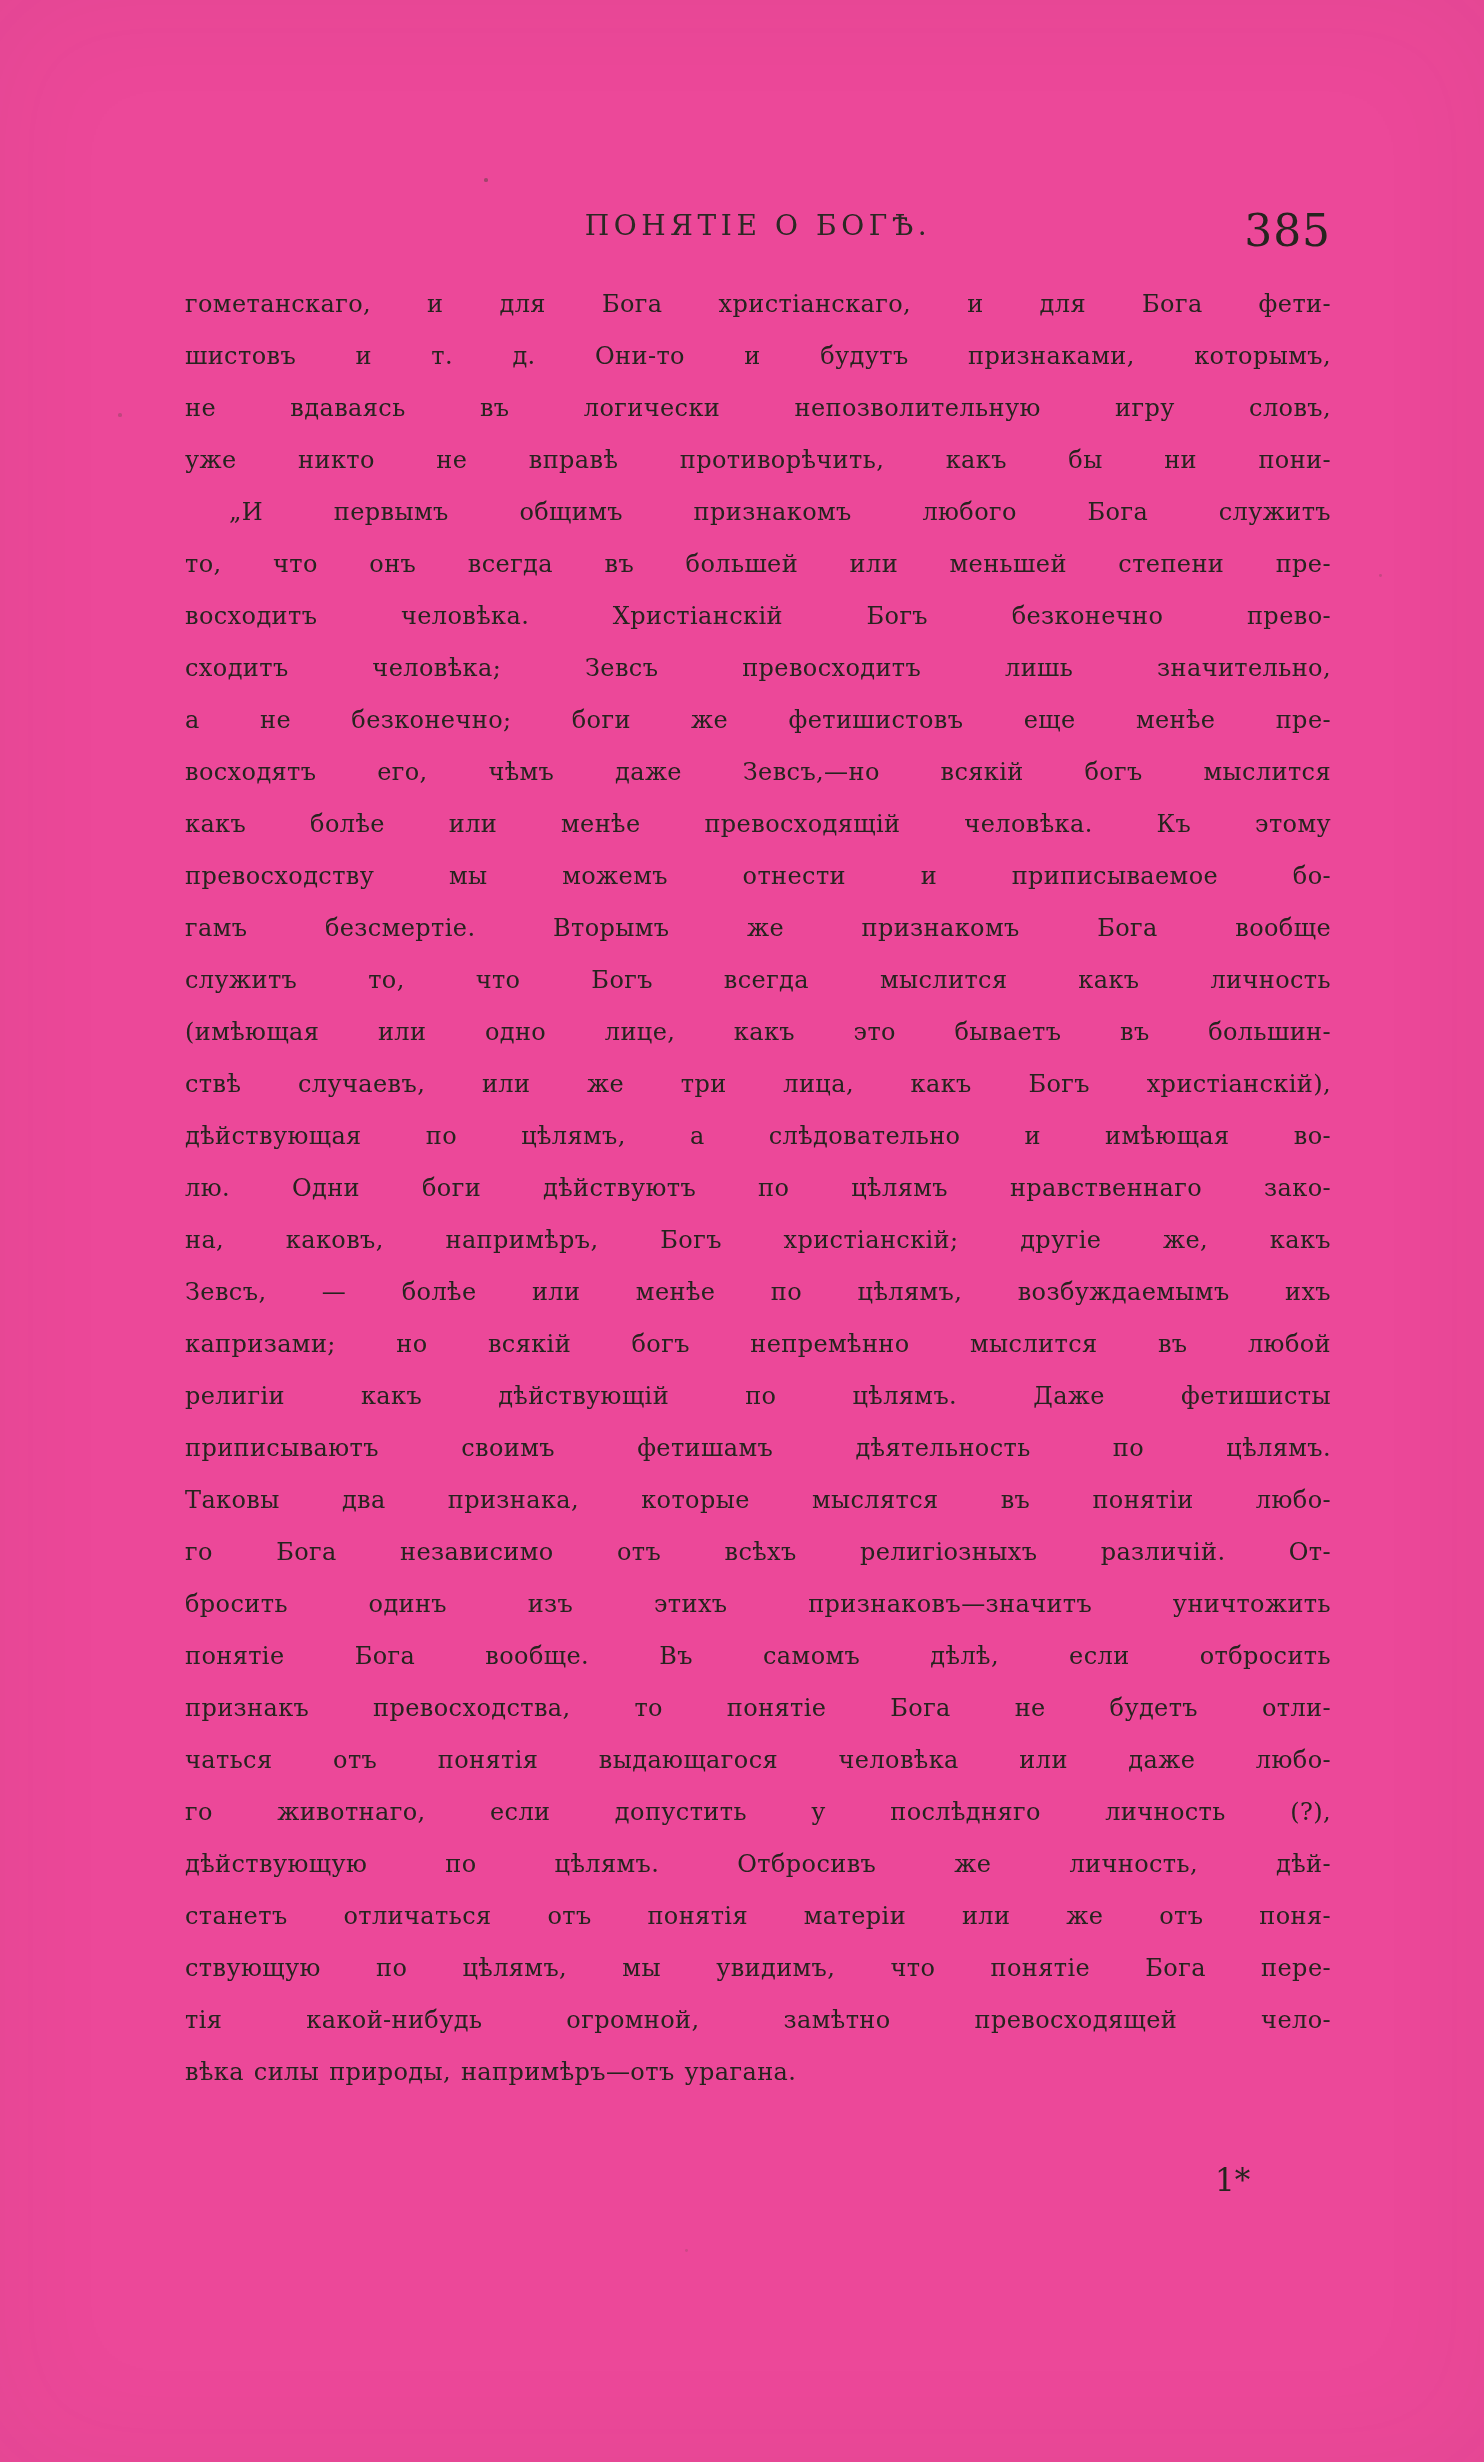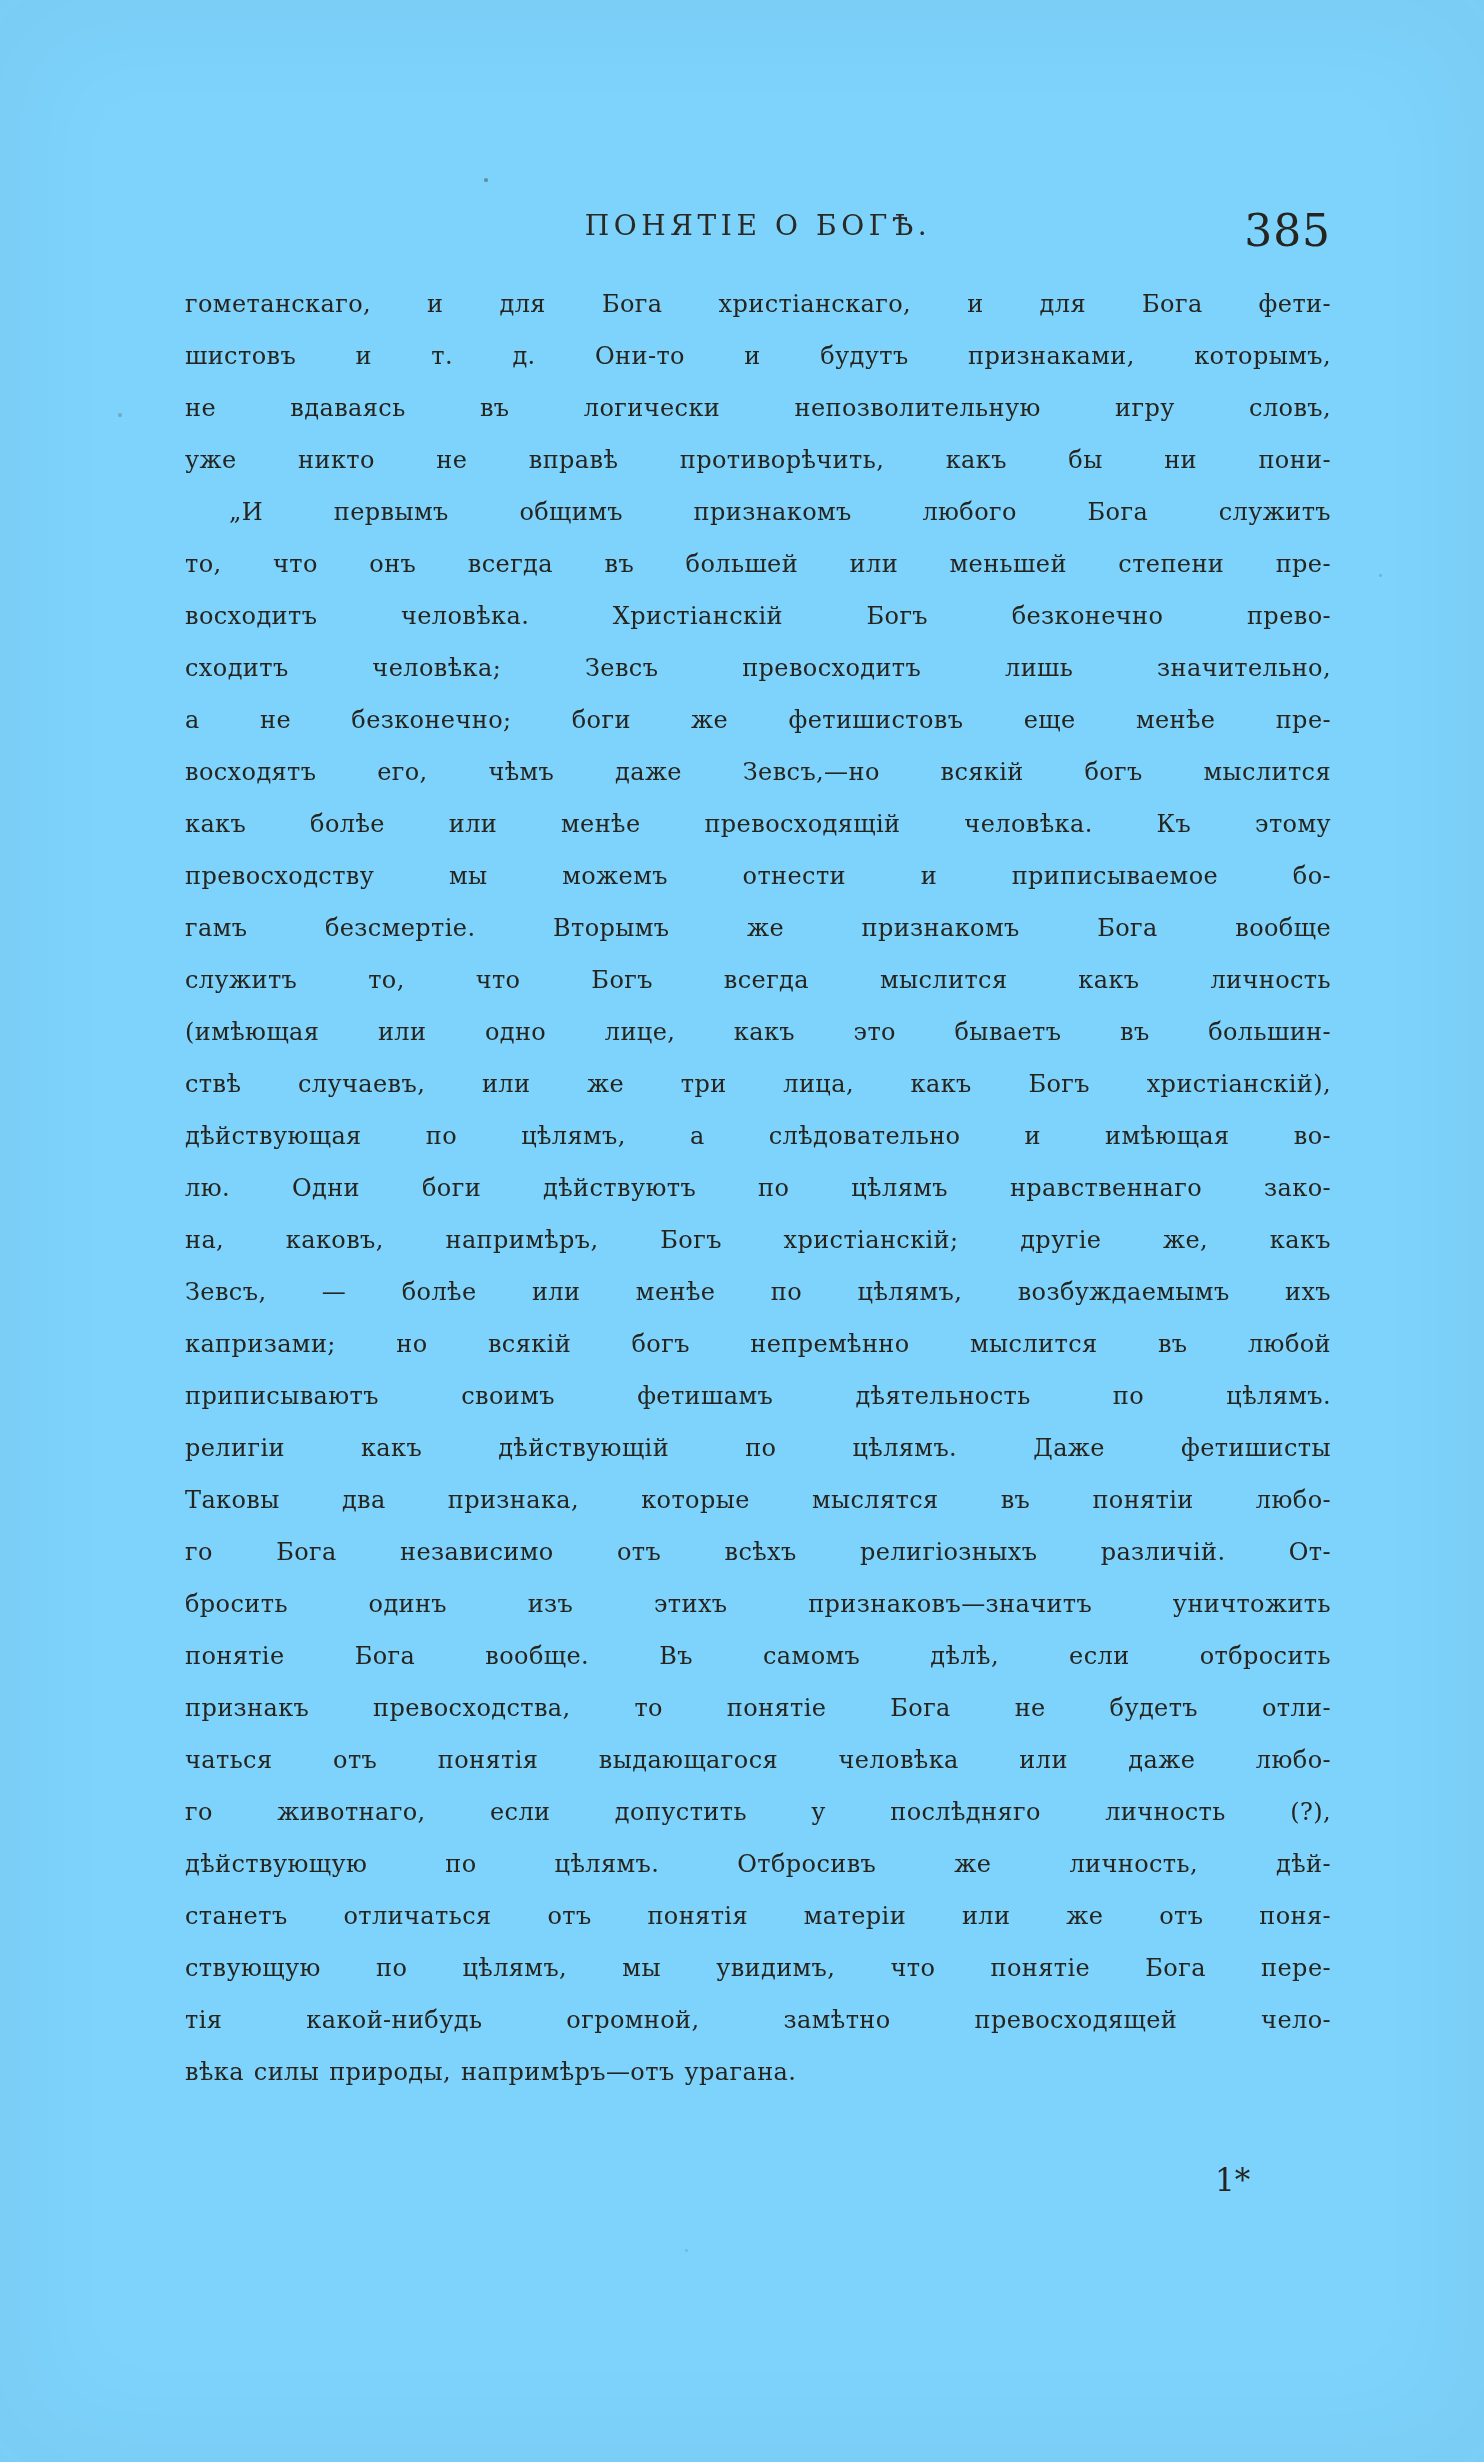--- a/index.html
+++ b/index.html
@@ -5,21 +5,21 @@
   html, body {
     margin: 0;
     padding: 0;
     background: #e8e6e1;
   }
   .page {
     position: relative;
     width: 1485px;
     height: 2462px;
     margin: 0 auto;
-    background: #7dd3fc;
+    background: #ec4899;
     box-shadow: inset 0 0 130px rgba(60,55,40,0.05);
     font-family: "DejaVu Serif", "Liberation Serif", serif;
     color: #26241f;
     overflow: hidden;
   }
   .header {
     position: absolute;
     top: 209px;
     left: 185px;
     width: 1146px;
@@ -102,22 +102,22 @@
       <div class="line">превосходству мы можемъ отнести и приписываемое бо-</div>
       <div class="line">гамъ безсмертіе. Вторымъ же признакомъ Бога вообще</div>
       <div class="line">служитъ то, что Богъ всегда мыслится какъ личность</div>
       <div class="line">(имѣющая или одно лице, какъ это бываетъ въ большин-</div>
       <div class="line">ствѣ случаевъ, или же три лица, какъ Богъ христіанскій),</div>
       <div class="line">дѣйствующая по цѣлямъ, а слѣдовательно и имѣющая во-</div>
       <div class="line">лю. Одни боги дѣйствуютъ по цѣлямъ нравственнаго зако-</div>
       <div class="line">на, каковъ, напримѣръ, Богъ христіанскій; другіе же, какъ</div>
       <div class="line">Зевсъ, — болѣе или менѣе по цѣлямъ, возбуждаемымъ ихъ</div>
       <div class="line">капризами; но всякій богъ непремѣнно мыслится въ любой</div>
+      <div class="line">религіи какъ дѣйствующій по цѣлямъ. Даже фетишисты</div>
       <div class="line">приписываютъ своимъ фетишамъ дѣятельность по цѣлямъ.</div>
-      <div class="line">религіи какъ дѣйствующій по цѣлямъ. Даже фетишисты</div>
       <div class="line">Таковы два признака, которые мыслятся въ понятіи любо-</div>
       <div class="line">го Бога независимо отъ всѣхъ религіозныхъ различій. От-</div>
       <div class="line">бросить одинъ изъ этихъ признаковъ—значитъ уничтожить</div>
       <div class="line">понятіе Бога вообще. Въ самомъ дѣлѣ, если отбросить</div>
       <div class="line">признакъ превосходства, то понятіе Бога не будетъ отли-</div>
       <div class="line">чаться отъ понятія выдающагося человѣка или даже любо-</div>
       <div class="line">го животнаго, если допустить у послѣдняго личность (?),</div>
       <div class="line">дѣйствующую по цѣлямъ. Отбросивъ же личность, дѣй-</div>
       <div class="line">станетъ отличаться отъ понятія матеріи или же отъ поня-</div>
       <div class="line">ствующую по цѣлямъ, мы увидимъ, что понятіе Бога пере-</div>

